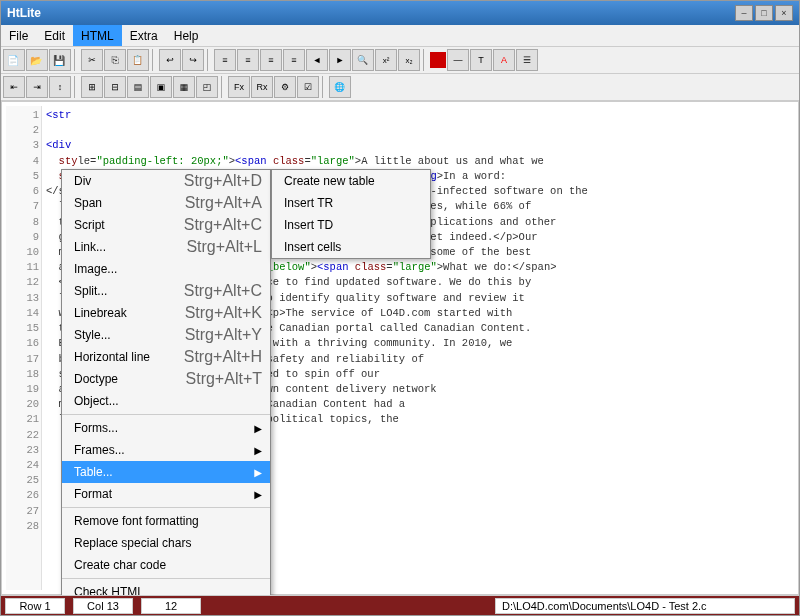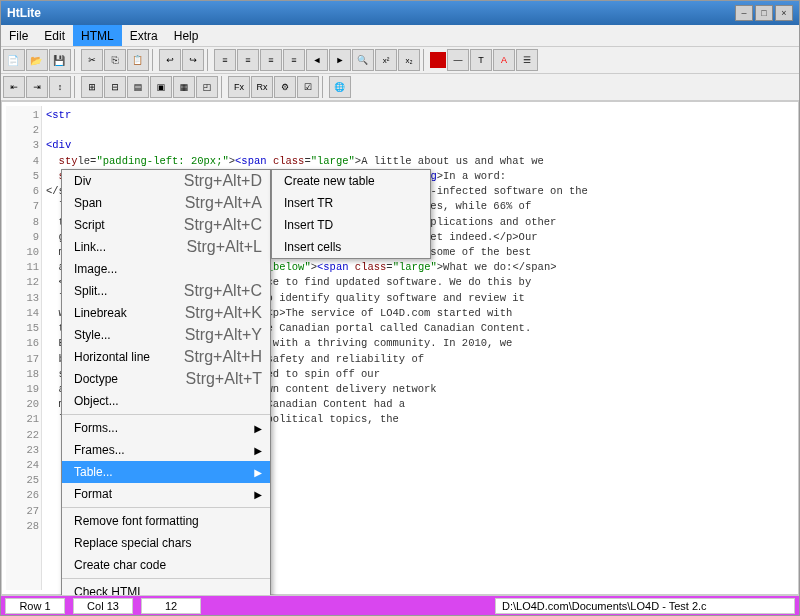--- a/index.html
+++ b/index.html
@@ -180,21 +180,21 @@
     }
     .table-submenu-item {
       display: flex;
       align-items: center;
       padding: 3px 8px 3px 12px;
       cursor: pointer;
       white-space: nowrap;
       height: 22px;
     }
     .status-bar {
-      background: #d946ef;
+      background: #7f1d1d;
       height: 20px;
       display: flex;
       align-items: center;
       border-top: 1px solid #ccc;
       padding: 0 4px;
       gap: 8px;
       flex-shrink: 0;
       font-size: 11px;
     }
     .status-section {

